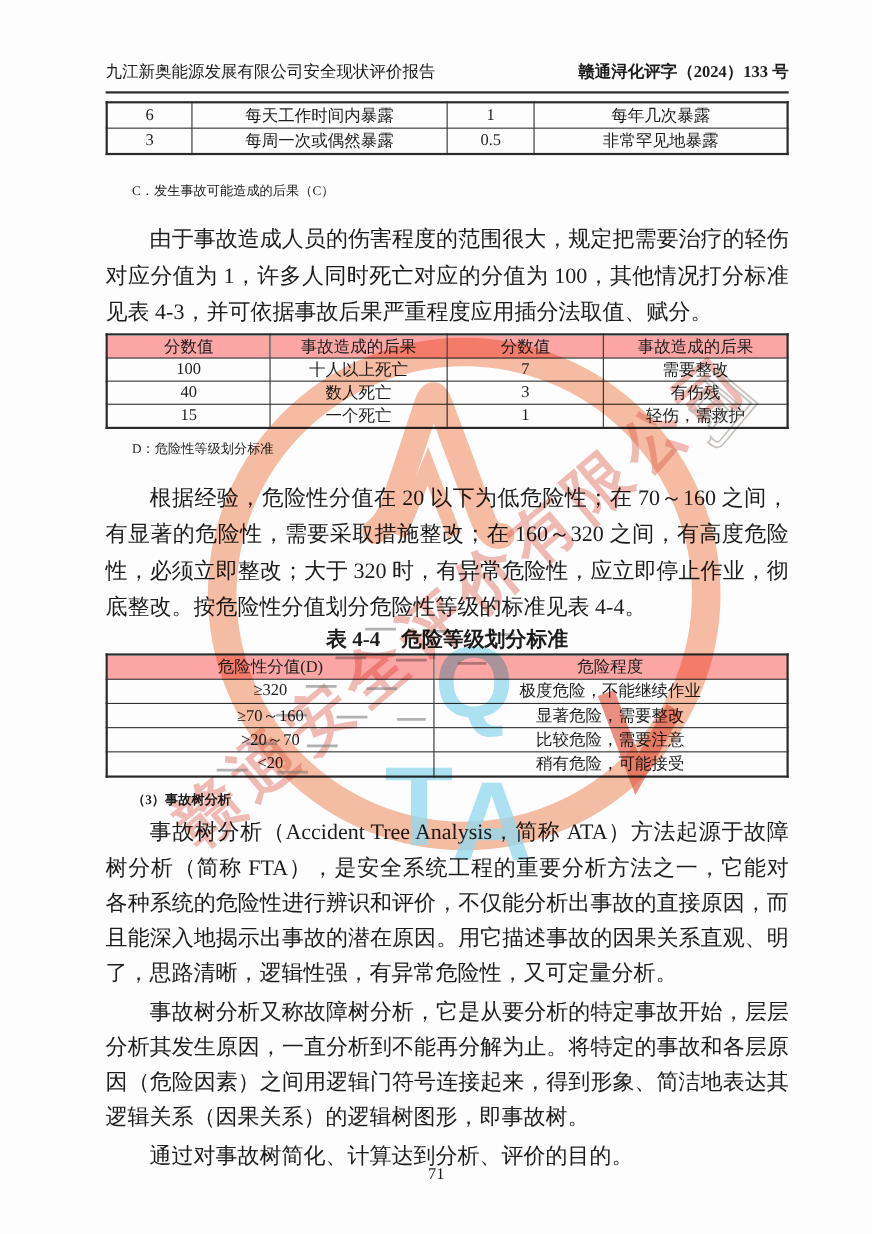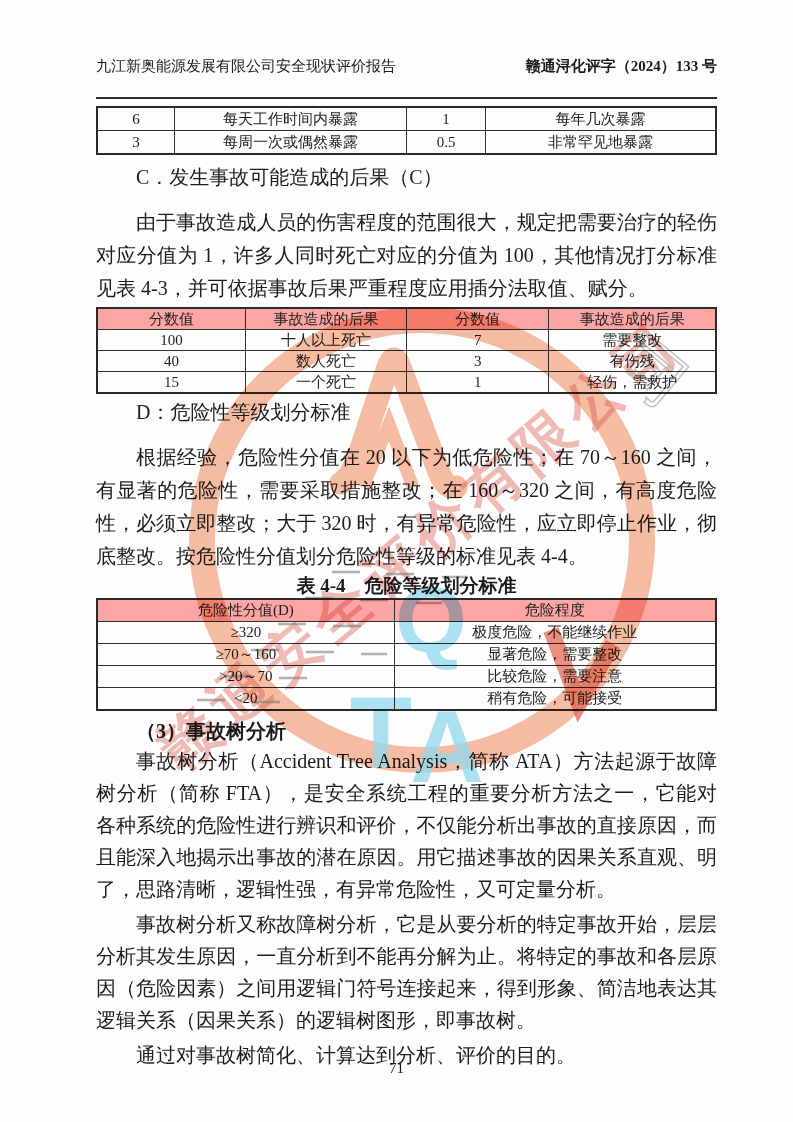--- a/index.html
+++ b/index.html
@@ -10,21 +10,21 @@
     background:#fdfdfd;
     font-family:"Liberation Serif","DejaVu Serif",serif;
     color:#1c1c1c;
     overflow:hidden;
   }
   .content{position:absolute;left:96px;top:0;width:621px;z-index:1;}
 
   
   .doc-header{
     display:flex;justify-content:space-between;
-    margin-top:57px;border-bottom:2px solid #2b2b2b;padding-bottom:21px;
+    margin-top:57px;border-bottom:2px solid #2b2b2b;padding-bottom:7px;
     font-size:15px;line-height:19px;
   }
   .doc-header .right{font-weight:bold;}
 
   
   table{border-collapse:collapse;width:100%;table-layout:fixed;}
   table{border:2px solid #2a2a2a;}
   td,th{
     border:1px solid #2f2f2f;
     font-size:15px;font-weight:normal;
@@ -33,21 +33,21 @@
   }
   .cont-table{margin-top:7px;}
   .cont-table td{height:22px;}
   .t43{margin-top:2px;}
   .t43 td,.t43 th{height:20px;}
   .t44{margin-top:2px;}
   .t44 td,.t44 th{height:21px;}
   th.gray,td.gray{background:#fca5a5;}
 
   
-  .h-sec{font-size:20px;line-height:22px;margin:11px 0 0 0;text-indent:2em;font-weight:normal;}
+  .h-sec{font-size:12px;line-height:22px;margin:21px 0 0 0;text-indent:2em;font-weight:normal;}
   .h-sec.bold{font-weight:bold;}
   .h-d{margin-top:7px;}
   .h-3{margin-top:9px;}
   p.body{
     font-size:20px;line-height:33px;margin:18px 0 0 0;
     text-align:justify;text-indent:2em;
   }
   p.body.s3{line-height:32px;margin-top:3px;}
   .tbl-caption{
     text-align:center;font-weight:bold;font-size:19px;line-height:20px;

